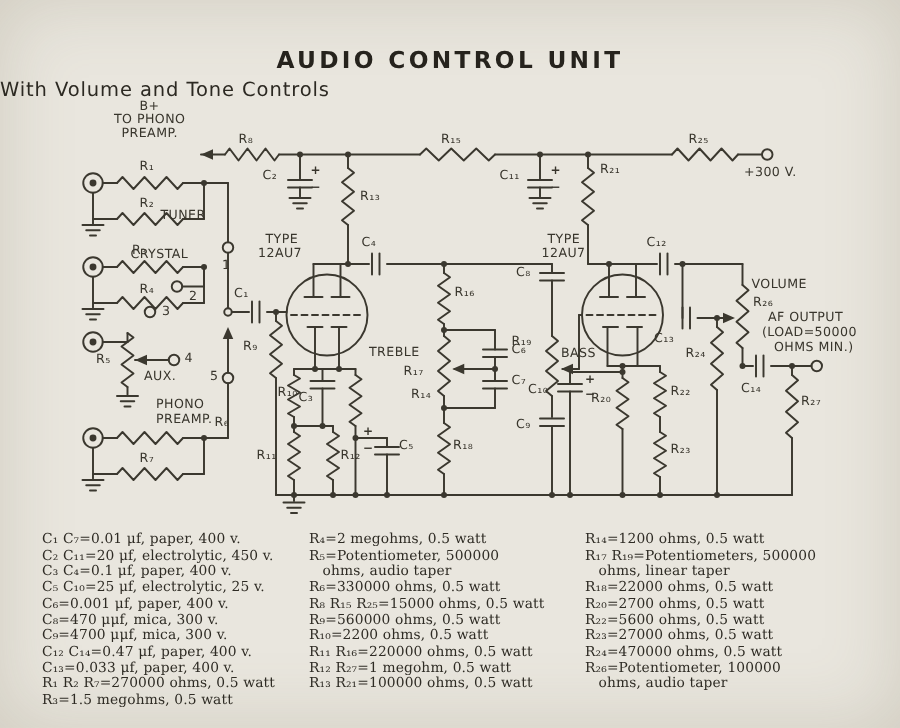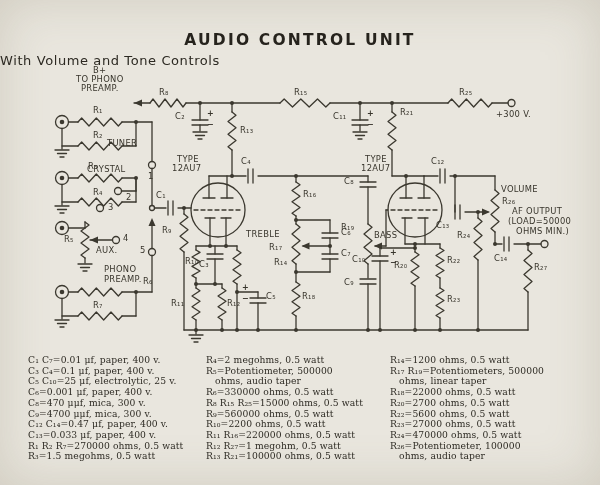--- a/index.html
+++ b/index.html
@@ -355,20 +355,21 @@
       <div class="lb" style="left: 502px; top: 197px;">R₂₆</div>
       <div class="lb" style="left: 512px; top: 207px;">AF OUTPUT</div>
       <div class="lb" style="left: 508px; top: 217px;">(LOAD=50000</div>
       <div class="lb" style="left: 516px; top: 227px;">OHMS MIN.)</div>
       <div class="lb" style="left: 494px; top: 254px;">C₁₄</div>
       <div class="lb" style="left: 534px; top: 263px;">R₂₇</div>
     </div>
   <div id="parts">
       <div class="plcol" style="left: 28px;">
         <div class="plline">C₁ C₇=0.01 μf, paper, 400 v.</div>
+        <div class="plline">C₂ C₁₁=20 μf, electrolytic, 450 v.</div>
         <div class="plline">C₃ C₄=0.1 μf, paper, 400 v.</div>
         <div class="plline">C₅ C₁₀=25 μf, electrolytic, 25 v.</div>
         <div class="plline">C₆=0.001 μf, paper, 400 v.</div>
         <div class="plline">C₈=470 μμf, mica, 300 v.</div>
         <div class="plline">C₉=4700 μμf, mica, 300 v.</div>
         <div class="plline">C₁₂ C₁₄=0.47 μf, paper, 400 v.</div>
         <div class="plline">C₁₃=0.033 μf, paper, 400 v.</div>
         <div class="plline">R₁ R₂ R₇=270000 ohms, 0.5 watt</div>
         <div class="plline">R₃=1.5 megohms, 0.5 watt</div>
       </div>

